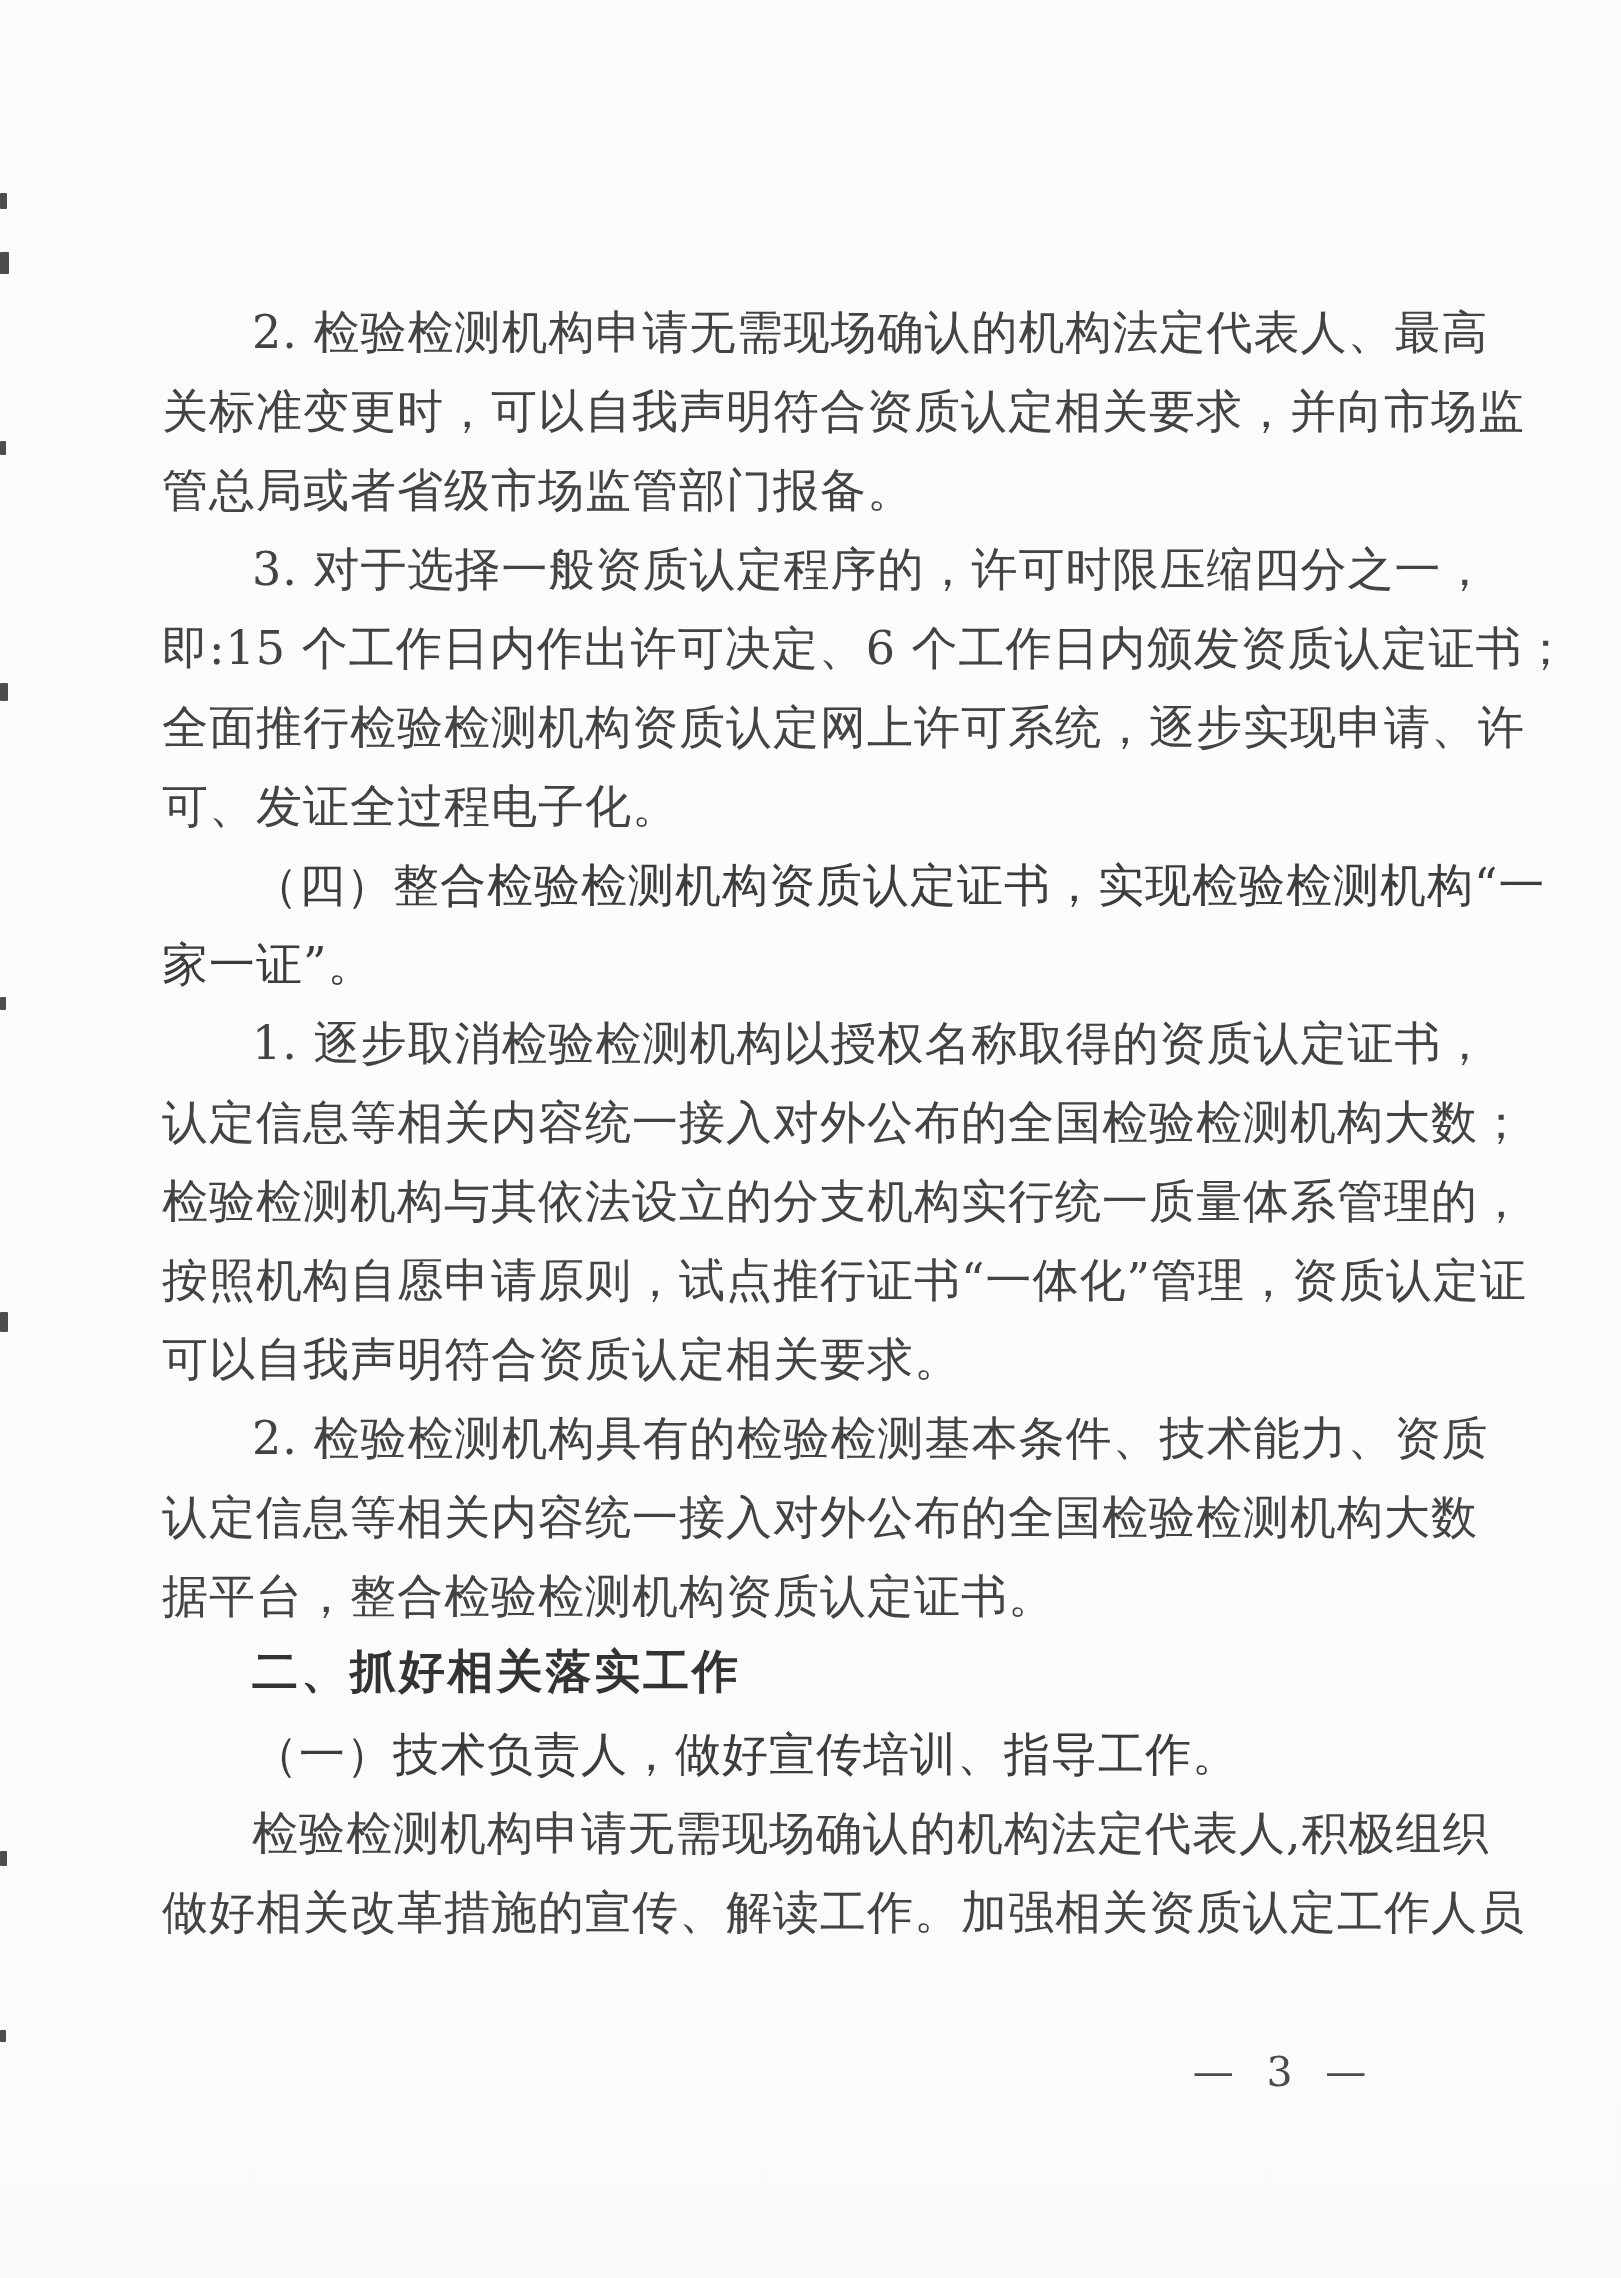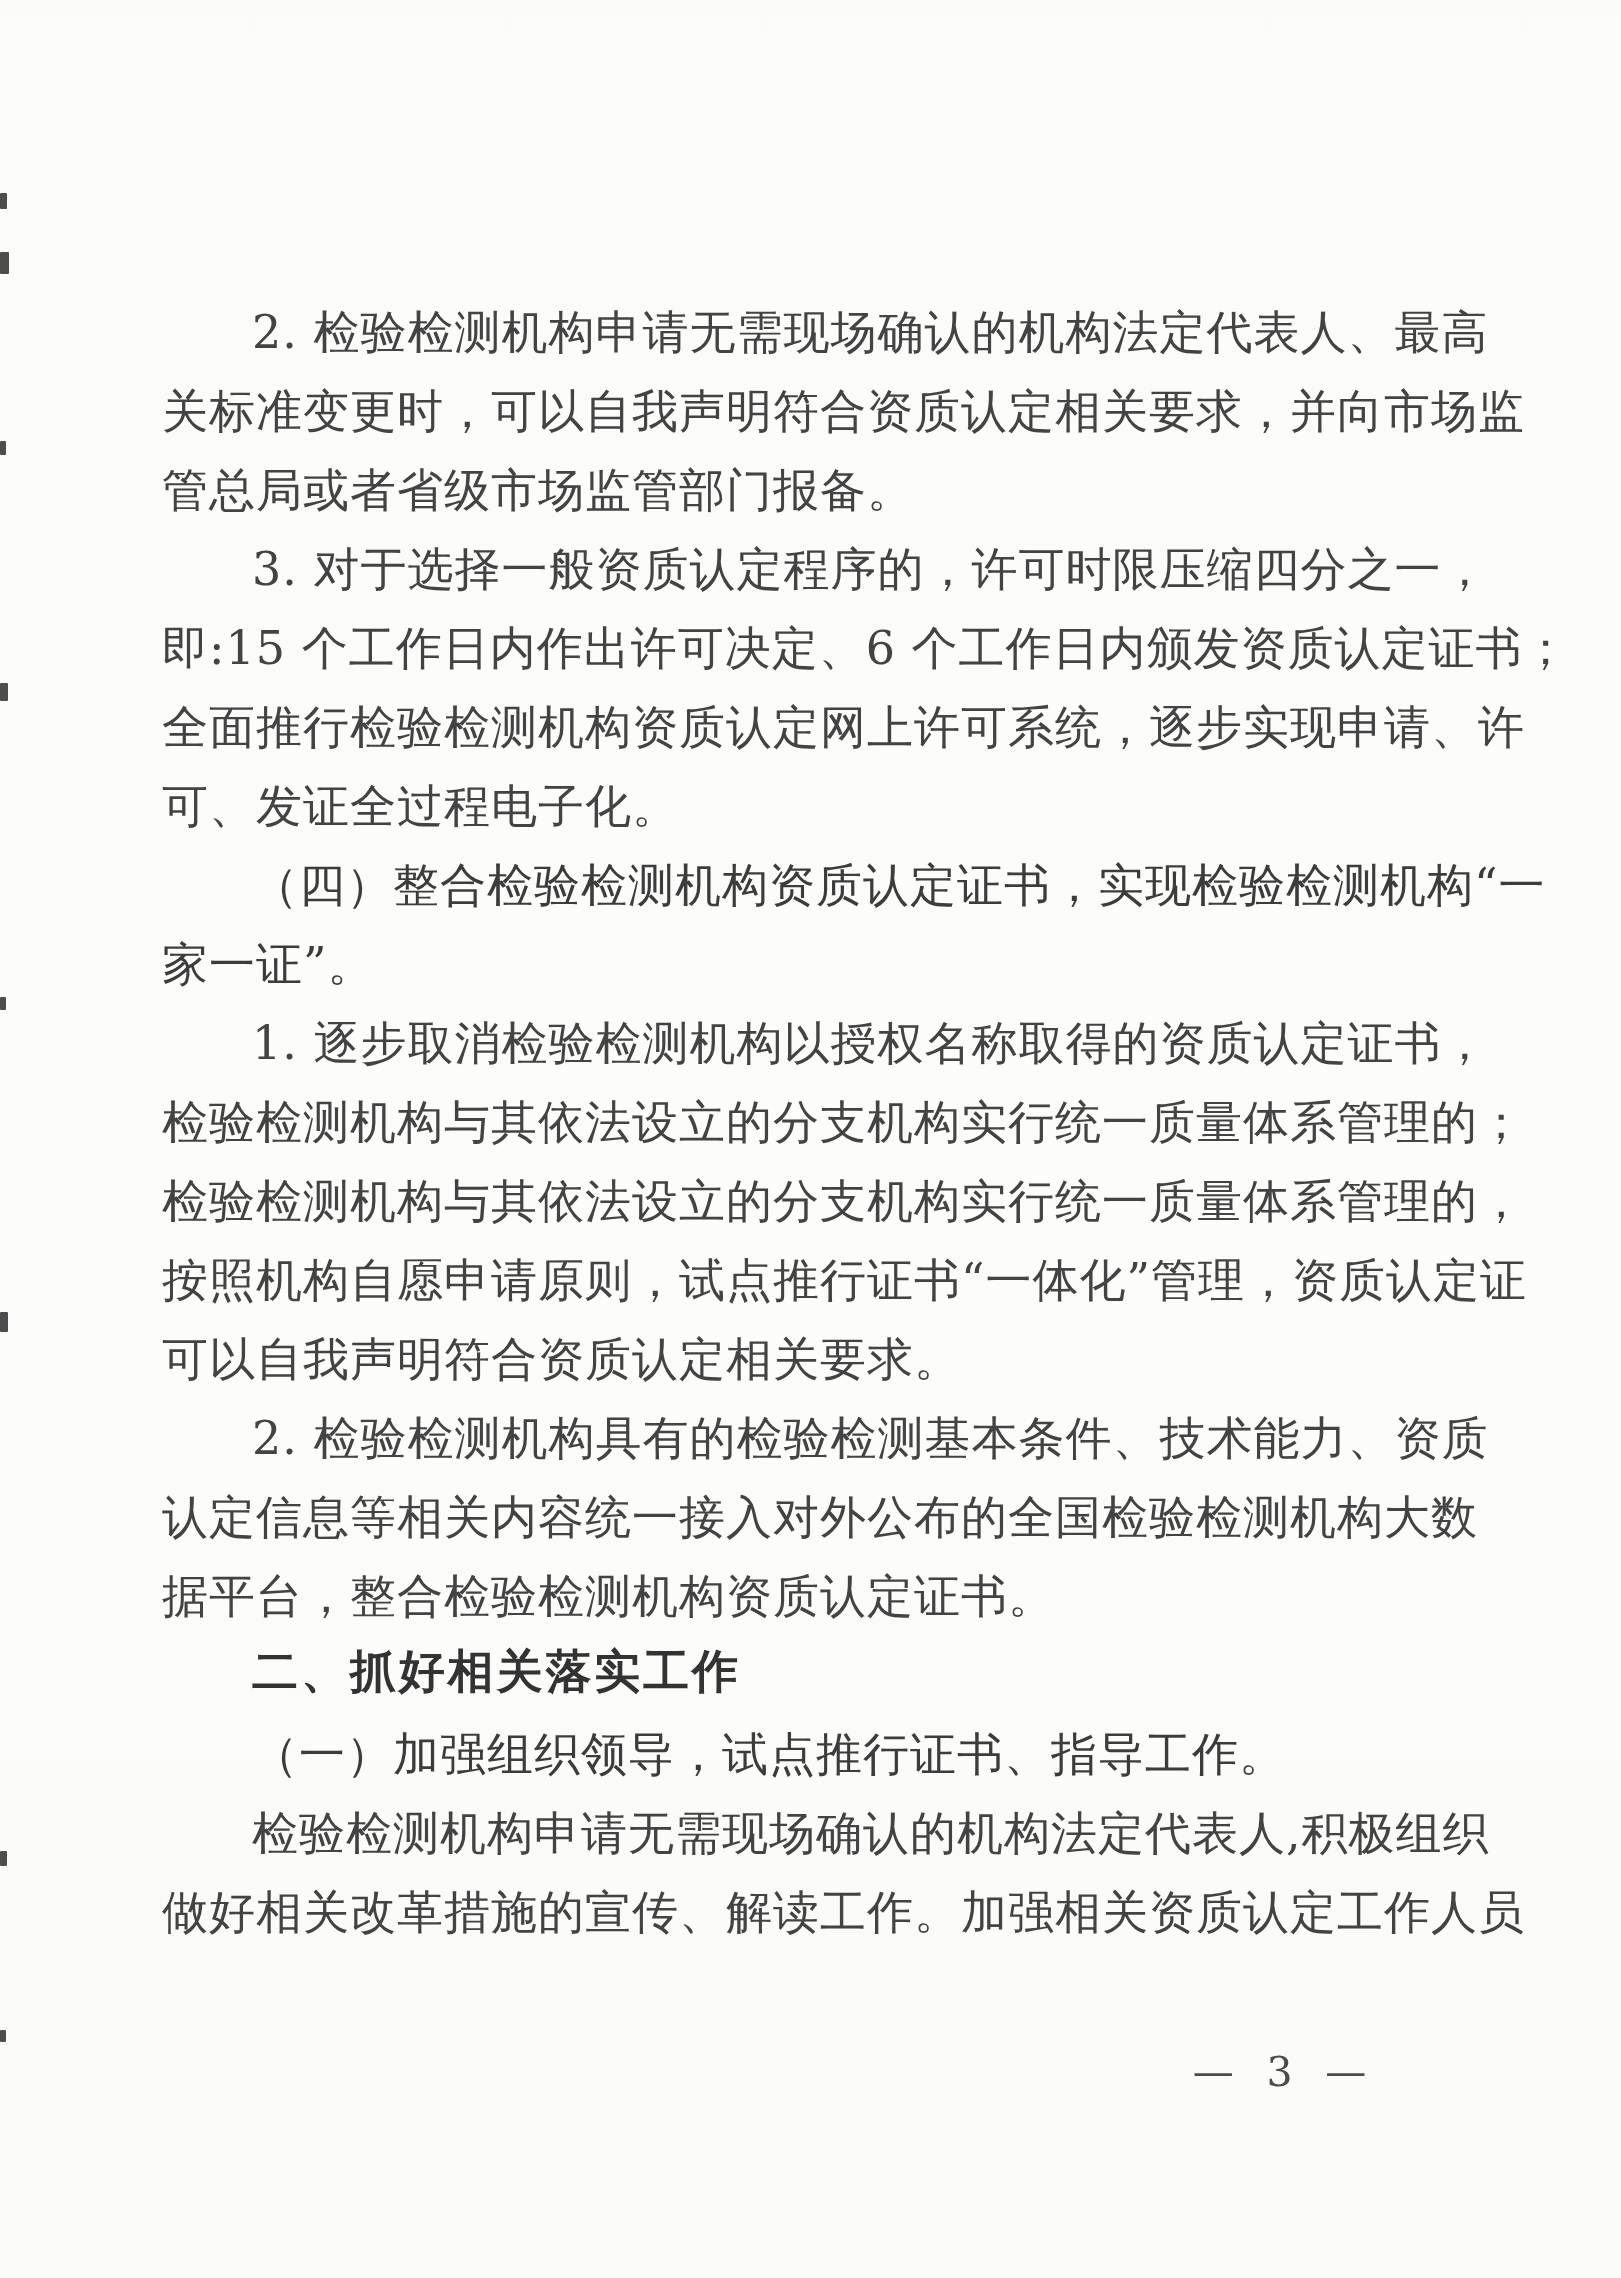--- a/index.html
+++ b/index.html
@@ -78,35 +78,35 @@
         <div class="line">即:15 个工作日内作出许可决定、6 个工作日内颁发资质认定证书；</div>
         <div class="line">全面推行检验检测机构资质认定网上许可系统，逐步实现申请、许</div>
         <div class="line">可、发证全过程电子化。</div>
       </div>
       <div class="para bold-kai">
         <div class="line indent">（四）整合检验检测机构资质认定证书，实现检验检测机构“一</div>
         <div class="line">家一证”。</div>
       </div>
       <div class="para body">
         <div class="line indent">1. 逐步取消检验检测机构以授权名称取得的资质认定证书，</div>
-        <div class="line">检验检测机构与其依法设立的分支机构实行统一质量体系管理的；</div>
+        <div class="line">认定信息等相关内容统一接入对外公布的全国检验检测机构大数；</div>
         <div class="line">检验检测机构与其依法设立的分支机构实行统一质量体系管理的，</div>
         <div class="line">按照机构自愿申请原则，试点推行证书“一体化”管理，资质认定证</div>
         <div class="line">可以自我声明符合资质认定相关要求。</div>
       </div>
       <div class="para body">
         <div class="line indent">2. 检验检测机构具有的检验检测基本条件、技术能力、资质</div>
         <div class="line">认定信息等相关内容统一接入对外公布的全国检验检测机构大数</div>
         <div class="line">据平台，整合检验检测机构资质认定证书。</div>
       </div>
       <div class="para heading">
         <div class="line indent">二、抓好相关落实工作</div>
       </div>
       <div class="para bold-kai">
-        <div class="line indent">（一）加强组织领导，试点推行证书、指导工作。</div>
+        <div class="line indent">（一）技术负责人，做好宣传培训、指导工作。</div>
       </div>
       <div class="para body">
         <div class="line indent">检验检测机构申请无需现场确认的机构法定代表人,积极组织</div>
         <div class="line">做好相关改革措施的宣传、解读工作。加强相关资质认定工作人员</div>
       </div>
     </div>
 
   <div class="pagenum">— 3 —</div>
 </div>
 

